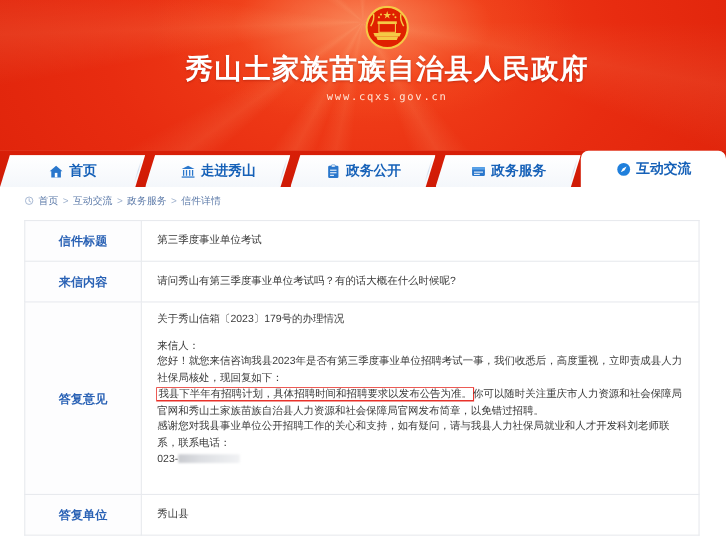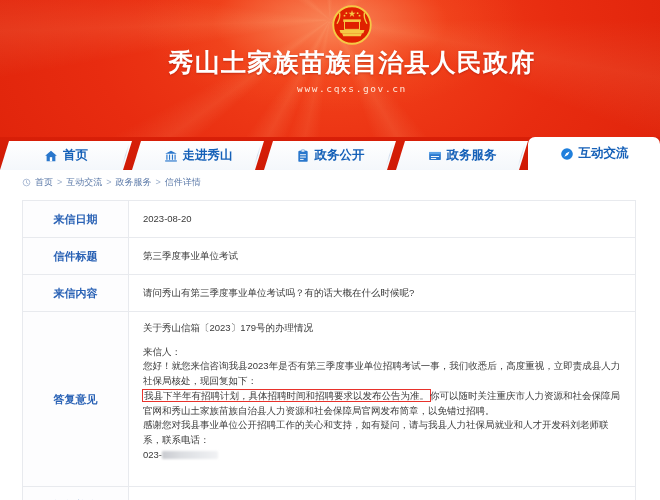--- a/index.html
+++ b/index.html
@@ -289,24 +289,20 @@
   <span class="sep">&gt;</span>
   <a>政务服务</a>
   <span class="sep">&gt;</span>
   <a>信件详情</a>
 </div>
 
 <div class="tbl-wrap">
   <table class="tbl">
     <tbody>
 
-      <tr class="r-date">
-        <td class="lbl">来信日期</td>
-        <td class="val">2023-08-20</td>
-      </tr>
 
       <tr class="r-title">
         <td class="lbl">信件标题</td>
         <td class="val">第三季度事业单位考试</td>
       </tr>
 
       <tr class="r-body">
         <td class="lbl">来信内容</td>
         <td class="val">请问秀山有第三季度事业单位考试吗？有的话大概在什么时候呢?</td>
       </tr>

